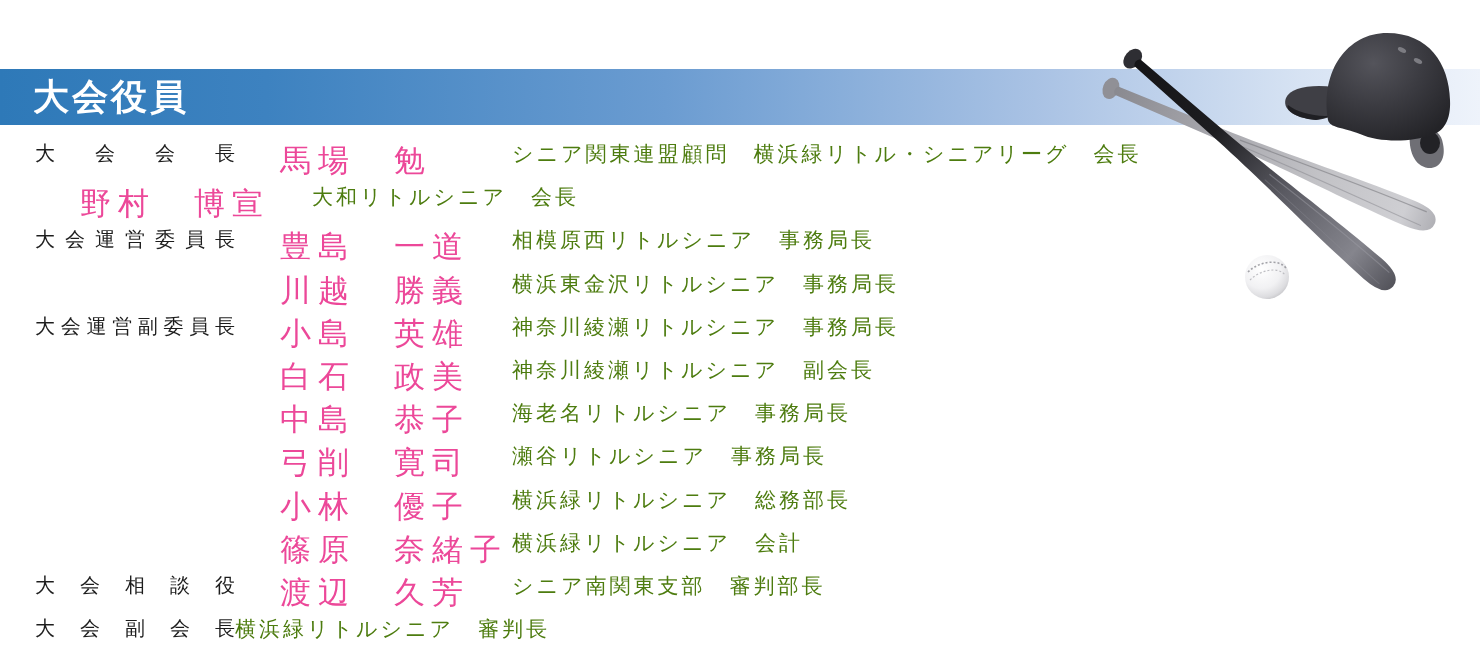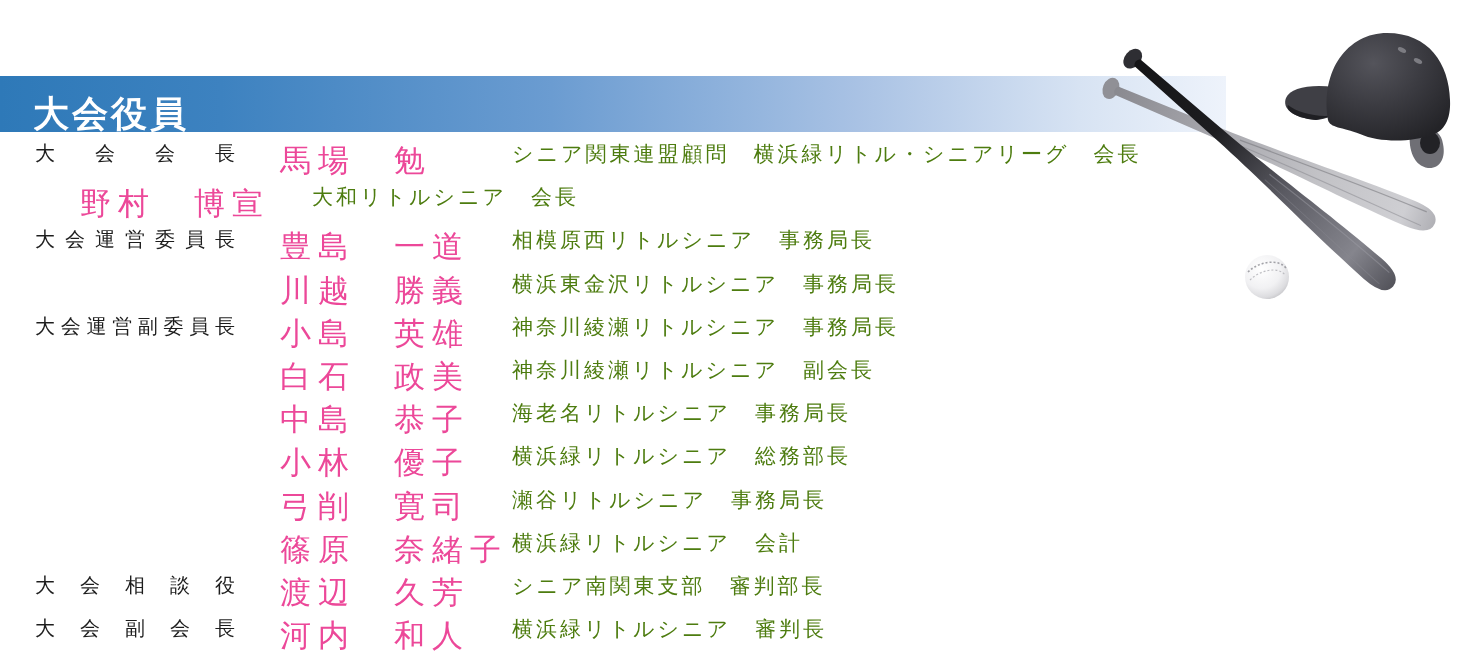--- a/index.html
+++ b/index.html
@@ -6,26 +6,26 @@
   body{
     width:1480px;height:664px;
     background:#ffffff;
     font-family:"DejaVu Serif", serif;
     color:#1d1d1d;
     position:relative;
     overflow:hidden;
   }
   .title-bar{
     position:absolute;
-    left:0; top:76px;
-    width:1226px; height:56px;
+    left:0; top:69px;
+    width:1480px; height:56px;
     background:linear-gradient(90deg,
       #2e79b8 0%, #3d82c0 18%, #6b9cd1 45%,
       #a9c2e4 70%, #d7e3f3 88%, #eef3fb 100%);
-    display:flex; align-items:flex-end;
+    display:flex; align-items:center;
     z-index:1;
   }
   .title-bar .title{
     font-family:"Liberation Sans", sans-serif;
     font-weight:bold;
     font-size:36px;
     color:#ffffff;
     padding-left:33px;
     letter-spacing:3px;
     line-height:1;
@@ -172,40 +172,39 @@
   </div>
 
   <div class="row">
     <div class="role"></div>
     <div class="name">中島　恭子</div>
     <div class="aff">海老名リトルシニア　事務局長</div>
   </div>
 
   <div class="row">
     <div class="role"></div>
+    <div class="name">弓削　寛司</div>
+    <div class="aff">瀬谷リトルシニア　事務局長</div>
+  </div>
+
+  <div class="row">
+    <div class="role"></div>
     <div class="name">小林　優子</div>
     <div class="aff">横浜緑リトルシニア　総務部長</div>
-  </div>
-
-  <div class="row">
-    <div class="role"></div>
-    <div class="name">弓削　寛司</div>
-    <div class="aff">瀬谷リトルシニア　事務局長</div>
   </div>
 
   <div class="row">
     <div class="role"></div>
     <div class="name">篠原　奈緒子</div>
     <div class="aff">横浜緑リトルシニア　会計</div>
   </div>
 
   <div class="row">
     <div class="role">大会相談役</div>
     <div class="name">渡辺　久芳</div>
     <div class="aff">シニア南関東支部　審判部長</div>
   </div>
 
   <div class="row">
     <div class="role">大会副会長</div>
-    <div class="name">河内　和人</div>
     <div class="aff">横浜緑リトルシニア　審判長</div>
   </div>
 </div>
 
 </body></html>

